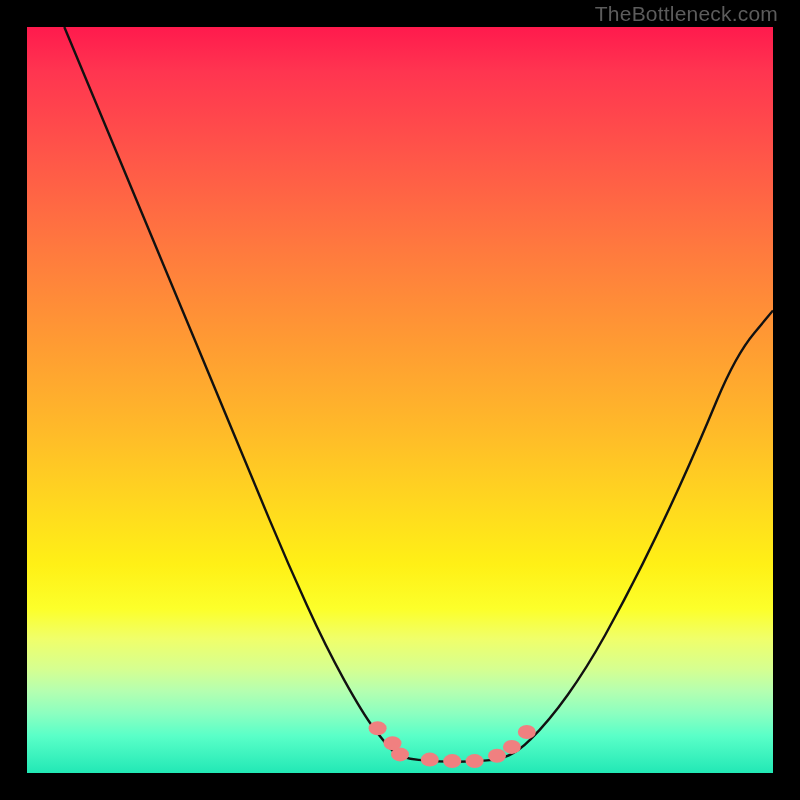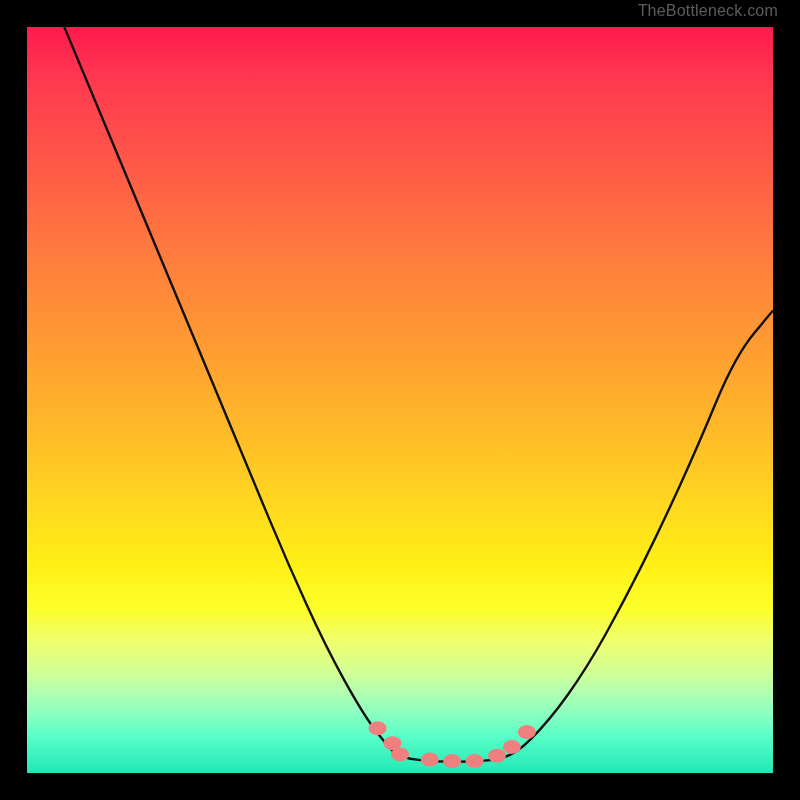--- a/index.html
+++ b/index.html
@@ -47,21 +47,21 @@
     left: 0;
     top: 0;
     width: 746px;
     height: 746px;
   }
   .watermark {
     position: absolute;
     top: 2px;
     right: 22px;
     color: #5c5c5c;
-    font-size: 16px;
+    font-size: 21px;
     font-weight: 400;
     letter-spacing: 0.2px;
     user-select: none;
   }
 </style>
 </head>
 <body>
 
 <div class="frame">
   <div class="watermark">TheBottleneck.com</div>

